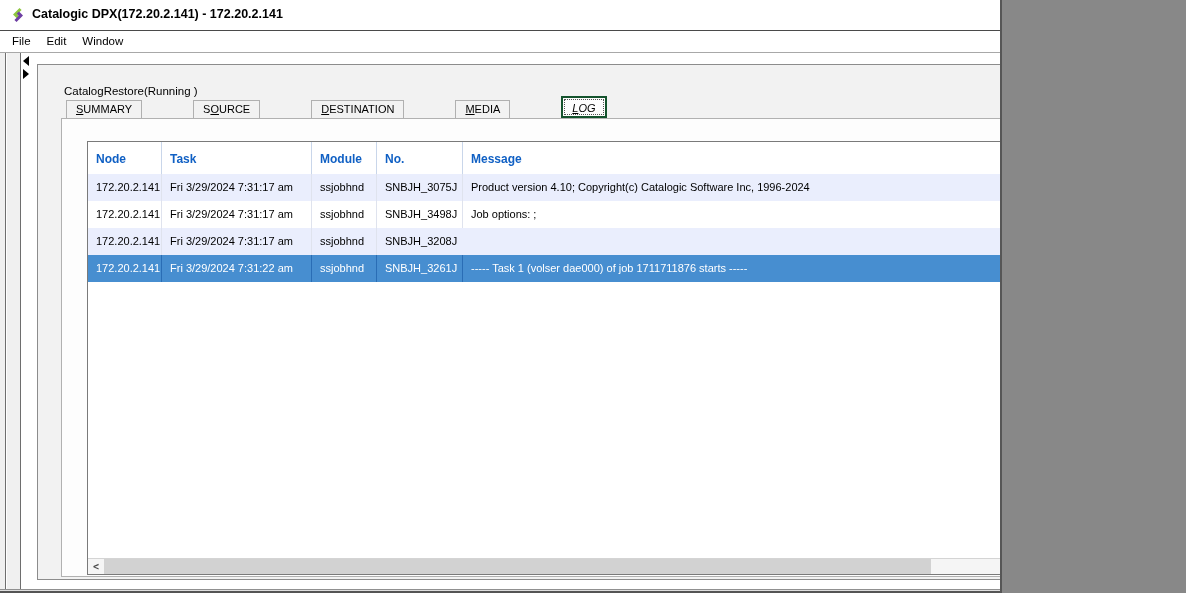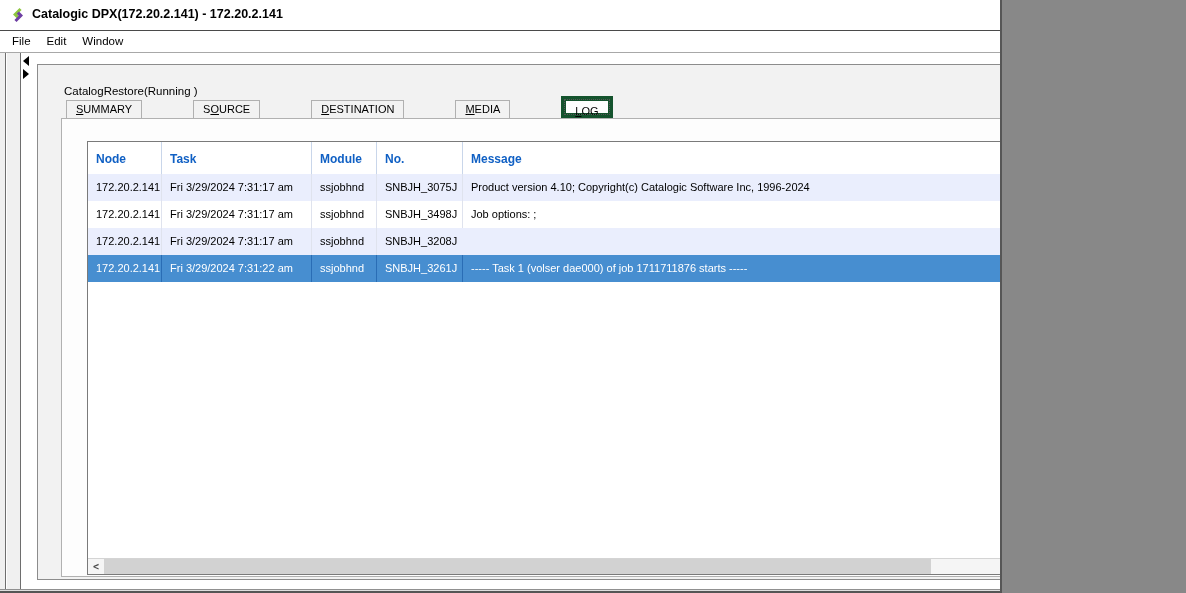--- a/index.html
+++ b/index.html
@@ -38,21 +38,21 @@
   .tri-right { top:16px; border-top:5px solid transparent; border-bottom:5px solid transparent; border-left:6px solid #000; }
 
   
   .big-panel { position:absolute; left:37px; top:64px; width:1120px; height:516px; background:#f2f2f2; border:1px solid #8c8c8c; }
   .job-title { position:absolute; left:26px; top:12px; font-size:11.5px; color:#000;margin-top:8px; }
 
   
   .tab-bar { position:absolute; left:28px; top:31px; height:22px; display:flex; align-items:flex-end;gap:48px; }
   .tab { font-size:11px; color:#000; background:#f2f2f2; border:1px solid #b0b0b0; border-bottom:none;
          height:18px; line-height:17px; padding:0 9px; margin-right:3px; white-space:nowrap; }
-  .tab.active { background:#fdfdfd; border:5px solid #14532d; height:22px; line-height:20px; outline:1px dotted #555; outline-offset:-4px; position:relative; z-index:3; }
+  .tab.active { background:#fdfdfd; border:2px solid #14532d; height:22px; line-height:20px; outline:1px dotted #555; outline-offset:-4px; position:relative; z-index:3;font-style:italic; }
   .hotkey { text-decoration:underline; }
 
   
   .content-panel { position:absolute; left:23px; top:53px; width:1068px; height:459px; background:#fdfdfd; border:1px solid #b1b1b1; }
 
   
   .log-table { position:absolute; left:25px; top:22px; width:1021px; height:434px; background:#fff; border:1px solid #7a7a7a; }
   .thead { position:absolute; left:0; top:0; right:0; height:32px; background:#fff; display:flex; }
   .th { font-size:12px; font-weight:bold; color:#1060c4; line-height:34px; padding-left:8px; border-right:1px solid #c9d6ea; white-space:nowrap; overflow:hidden; }
   .th:last-child { border-right:none; }

